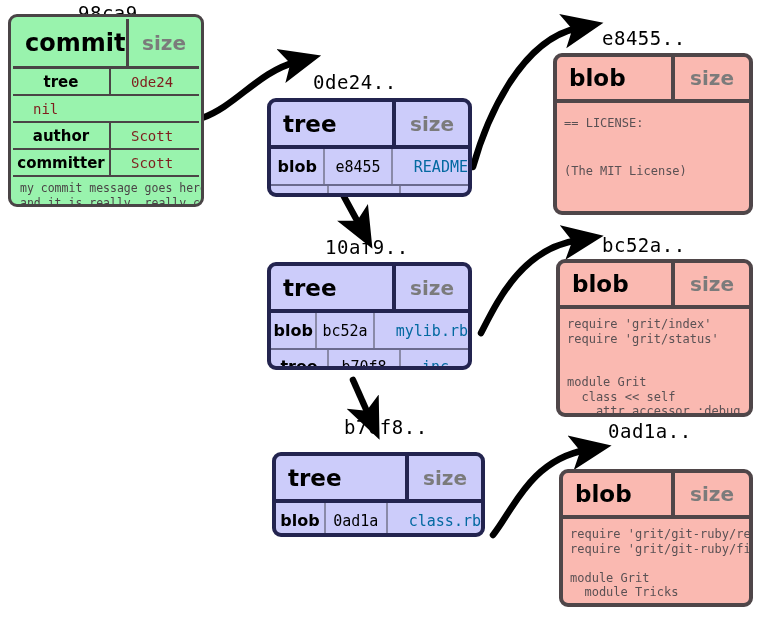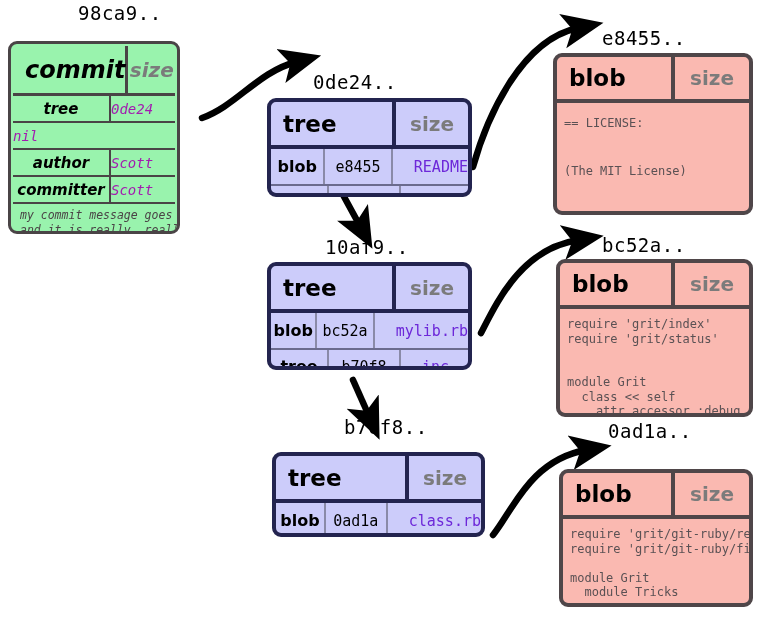--- a/index.html
+++ b/index.html
@@ -113,24 +113,24 @@
     font-weight: bold;
     font-size: 15px;
     color: #000;
     border-right: 2px solid #4a4446;
     box-sizing: border-box;
   }
   .commit .row .v {
     flex: 1 1 auto;
     display: flex;
     align-items: center;
-    padding-left: 0;
+    padding-left: 20px;
     font-family: "DejaVu Sans Mono", monospace;
     font-size: 14px;
-    color: #a21caf;
+    color: #7f1d1d;
     box-sizing: border-box;
   }
   .commit .msg {
     flex: 1 1 auto;
     padding: 4px 6px 0 7px;
     font-family: "DejaVu Sans Mono", monospace;
     font-size: 11.5px;
     line-height: 15px;
     color: #4a4446;
     white-space: pre;
@@ -172,21 +172,21 @@
     border-right: 2px solid #8a8aa8;
     box-sizing: border-box;
   }
   .tree .trow .c3 {
     flex: 1 1 auto;
     display: flex;
     align-items: center;
     padding-left: 21px;
     font-family: "DejaVu Sans Mono", monospace;
     font-size: 15px;
-    color: #6d28d9;
+    color: #0369a1;
     box-sizing: border-box;
   }
 
   
   .blob { border: 4px solid #4f4649; background: #fab9b1; }
   .blob .obj-inner { background: #fab9b1; }
   .blob .hdr { height: 46px; border-bottom: 4px solid #4f4649; }
   .blob .hdr .type { font-size: 23px; border-right: 4px solid #4f4649; }
   .blob .hdr .size { width: 74px; }
   .blob .content {
@@ -222,21 +222,21 @@
 
     <path d="M481,333 C498,300 522,249 578,240" fill="none" stroke="#000000" stroke-width="6.5" stroke-linecap="round" marker-end="url(#ah)"></path>
 
     <path d="M353,380 L369,416" fill="none" stroke="#000000" stroke-width="6.5" stroke-linecap="round" marker-end="url(#ah)"></path>
 
     <path d="M493,535 C512,512 530,460 586,450" fill="none" stroke="#000000" stroke-width="6.5" stroke-linecap="round" marker-end="url(#ah)"></path>
   </svg>
 
   <div class="hash-label" style="left:78px; top:2px;">98ca9..</div>
 
-  <div class="obj commit" style="left:8px; top:41px; width:172px; height:193px;font-style:italic;">
+  <div class="obj commit" style="left:8px; top:14px; width:196px; height:193px;">
     <div class="obj-inner">
       <div class="hdr">
         <div class="type">commit</div>
         <div class="size">size</div>
       </div>
       <div class="body">
         <div class="row">
           <div class="k">tree</div>
           <div class="v">0de24</div>
         </div>

